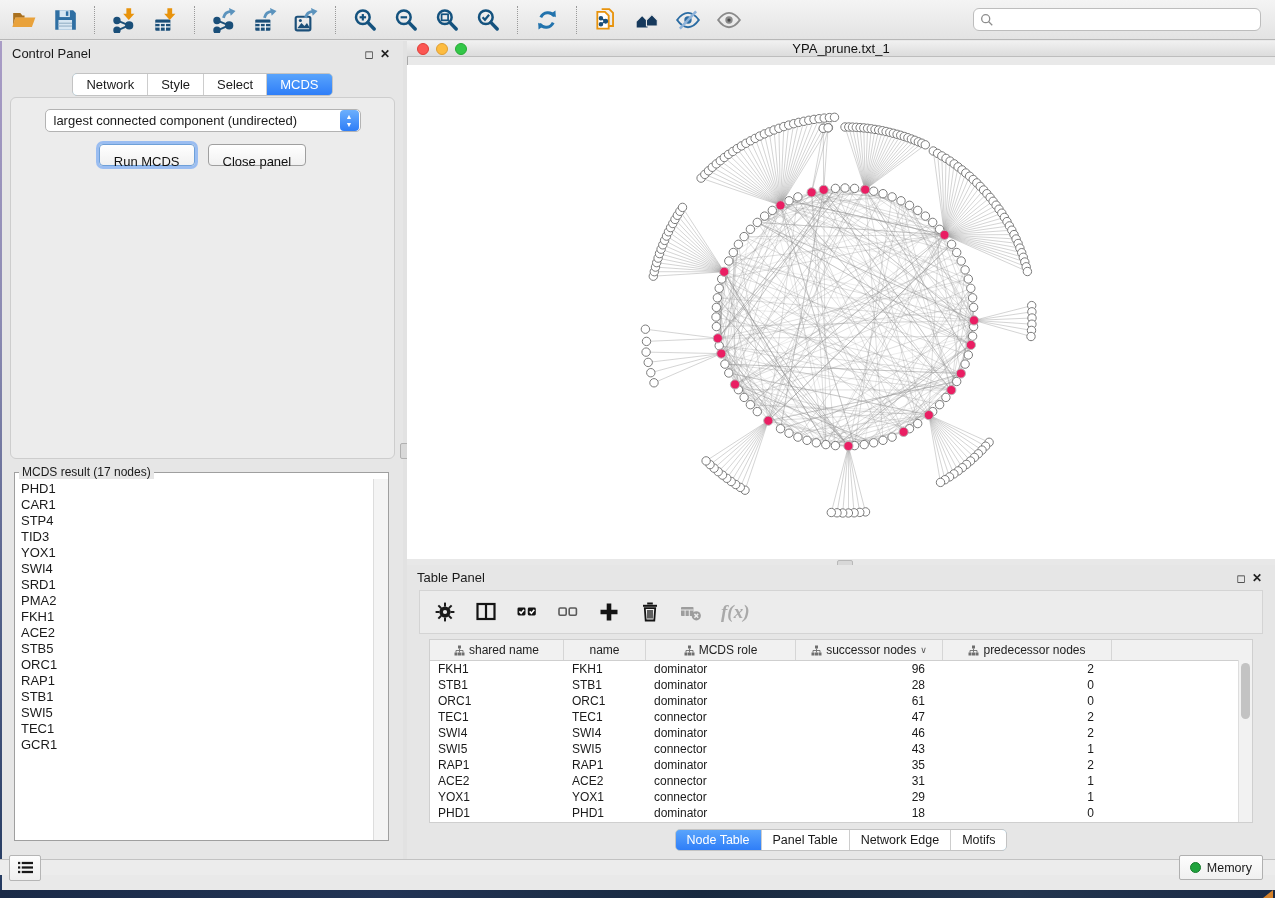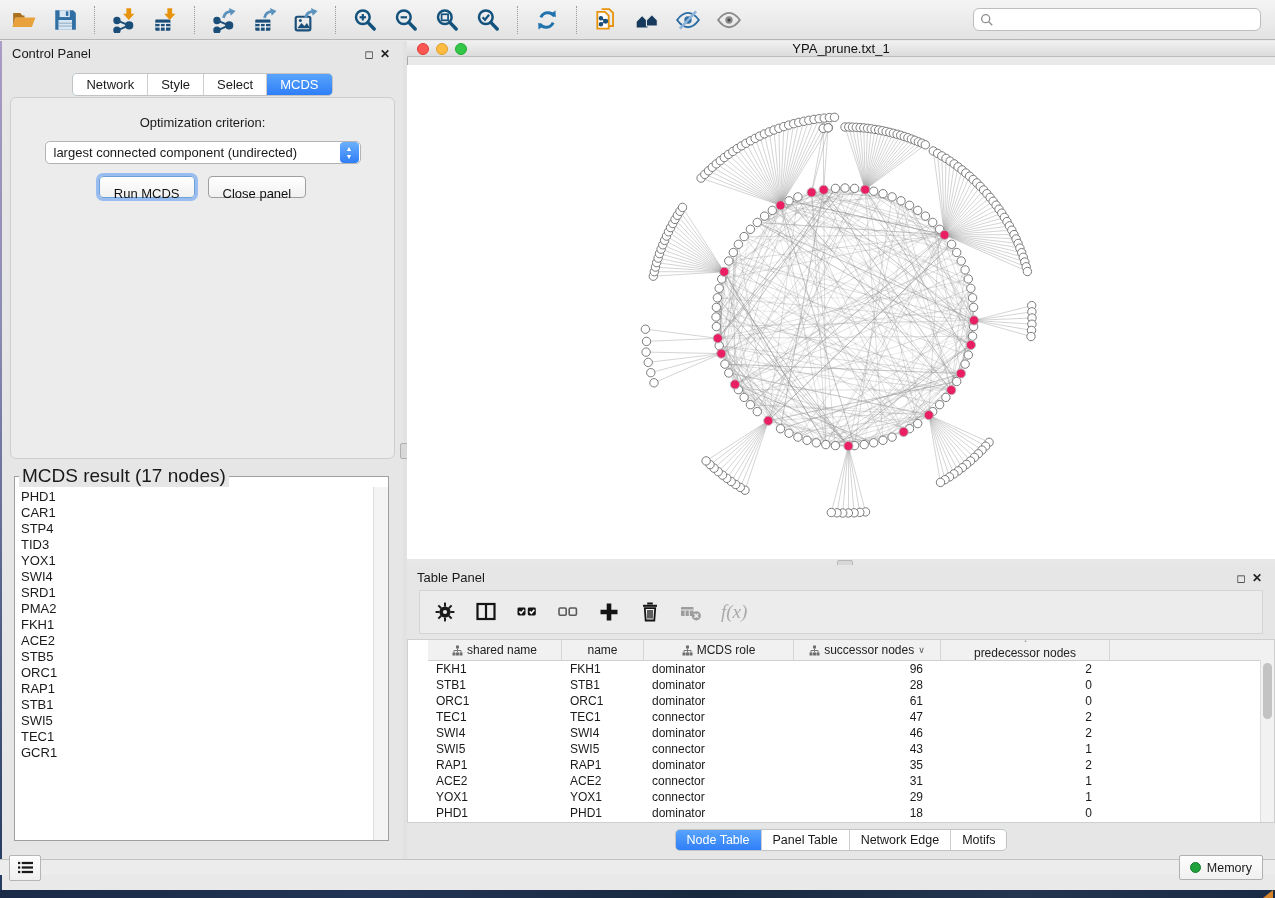--- a/index.html
+++ b/index.html
@@ -43,21 +43,21 @@
   .combo .combo-text{flex:1;font-size:13px;padding-left:8px;white-space:nowrap;}
   .combo .combo-step{width:19px;height:21px;background:linear-gradient(#6cb0fd,#2e7df7);border-radius:4px;
     margin-right:1px;color:#fff;font-size:7px;line-height:8px;display:flex;flex-direction:column;
     align-items:center;justify-content:center;}
   .btn-row{display:flex;justify-content:center;gap:13px;margin-top:12px;}
   .mac-btn{font:13px "Liberation Sans",sans-serif;background:linear-gradient(#ffffff,#f1f1f1);
     border:1px solid #9f9f9f;border-radius:4px;padding:9px 14px;height:22px;color:#111;}
   .mac-btn.focused{box-shadow:0 0 0 3px rgba(110,165,245,.65);border-color:#6ea0d8;}
   .mcds-fieldset{position:absolute;left:12px;right:14px;top:424px;bottom:18px;margin:0;
     border:1px solid #9f9f9f;background:#fff;padding:0;}
-  .mcds-fieldset legend{font-size:19px;background:#e6e6e6;padding:0 3px;margin-left:4px;}
+  .mcds-fieldset legend{font-size:12px;background:#e6e6e6;padding:0 3px;margin-left:4px;}
   .mcds-list{position:absolute;left:0;right:14px;top:2px;bottom:0;overflow:hidden;
     font-size:13px;line-height:16px;padding-left:6px;}
   .mcds-scroll{position:absolute;right:0;top:0;bottom:0;width:14px;background:#f4f4f4;border-left:1px solid #ddd;}
   
   .v-divider{position:absolute;left:403px;top:41px;width:4px;height:818px;background:#e2e2e2;border-right:1px solid #a8a8a8;}
   .v-handle{position:absolute;left:-3px;top:402px;width:8px;height:14px;background:#d8d8d8;border:1px solid #b0b0b0;border-radius:2px;}
   .h-divider{position:absolute;left:407px;top:559px;right:0;height:6px;background:#e8e8e8;}
   .h-handle{position:absolute;left:430px;top:1px;width:14px;height:5px;background:#d8d8d8;border:1px solid #b8b8b8;border-radius:2px;}
   
   .net-titlebar{position:absolute;left:407px;top:41px;right:0;height:16px;
@@ -67,24 +67,24 @@
   .tl.red{background:#fc5753;border:1px solid #df3e38;box-sizing:border-box;margin-left:10px;}
   .tl.yellow{background:#fdbc40;border:1px solid #de9f34;box-sizing:border-box;}
   .tl.green{background:#33c748;border:1px solid #27aa35;box-sizing:border-box;}
   .net-title{position:absolute;left:0;right:0;text-align:center;font-size:13px;color:#111;}
   .net-canvas{position:absolute;left:407px;top:65px;width:868px;height:494px;background:#fff;}
   .net-canvas svg{display:block;}
   
   .table-panel{position:absolute;left:407px;top:565px;right:0;height:294px;background:#e6e6e6;box-sizing:border-box;}
   .tp-toolbar{margin:3px 12px 0;height:44px;background:#ececec;border:1px solid #d4d4d4;
     display:flex;align-items:center;gap:19px;padding:0 14px;box-sizing:border-box;}
-  .tp-btn{display:flex;align-items:center;justify-content:center;}
+  .tp-btn{display:flex;align-items:center;justify-content:center;font-weight:bold;}
   .tp-btn svg{width:22px;height:22px;}
   .fx{font-family:"Liberation Serif",serif;font-style:italic;font-size:19px;color:#a9a9a9;}
-  .tbl-wrap{position:relative;margin:5px 0 0;height:182px;background:#fff;border:1px solid #cfcfcf;overflow:hidden;padding-left:20px;}
+  .tbl-wrap{position:relative;margin:5px 22px 0;height:182px;background:#fff;border:1px solid #cfcfcf;overflow:hidden;}
   .tbl-head{display:flex;height:20px;background:#f1f1f1;border-bottom:1px solid #cfcfcf;font-size:12px;color:#222;}
   .th{display:flex;align-items:center;justify-content:center;gap:4px;border-right:1px solid #d6d6d6;box-sizing:border-box;height:20px;}
   .th svg{width:11px;height:11px;}
   .sort-arrow{font-size:9px;color:#555;}
   .tr{display:flex;height:16px;font-size:12px;align-items:center;}
   .td{box-sizing:border-box;padding:0 8px;white-space:nowrap;overflow:hidden;}
   .td.num{text-align:right;padding-right:18px;}
   .tbl-scroll{position:absolute;right:0;top:20px;bottom:0;width:13px;background:#f2f2f2;border-left:1px solid #ddd;}
   .tbl-thumb{position:absolute;left:2px;right:2px;top:3px;height:56px;background:#c3c3c3;border-radius:5px;}
   .tp-tabs{display:flex;justify-content:center;margin-top:6px;}
@@ -282,21 +282,20 @@
   </div>
   <div class="cp-tabs">
     <span class="seg" id="cp-seg">
         <button class="">Network</button>
         <button class="">Style</button>
         <button class="">Select</button>
         <button class="active">MCDS</button>
       </span>
   </div>
   <div class="cp-inner">
-    <div class="opt-label">Optimization criterion:</div>
     <div class="combo">
       <span class="combo-text">largest connected component (undirected)</span>
       <span class="combo-step">
           <span>▲</span>
           <span>▼</span>
         </span>
     </div>
     <div class="btn-row">
       <button class="mac-btn focused">Run MCDS</button>
       <button class="mac-btn">Close panel</button>
@@ -1180,21 +1179,21 @@
               <rect x="4" y="0.5" width="3" height="3"></rect>
               <rect x="0.5" y="7.5" width="3" height="3"></rect>
               <rect x="4" y="7.5" width="3" height="3"></rect>
               <rect x="7.5" y="7.5" width="3" height="3"></rect>
             </g>
             <path d="M5.5 3.5v2M2 7.5V5.5h7v2M5.5 5.5v2" stroke="#6e6e6e" stroke-width="0.9" fill="none"></path>
           </svg>
           <span>successor nodes</span>
           <span class="sort-arrow">∨</span>
         </div>
-        <div class="th" style="width: 169px; flex-direction: column;">
+        <div class="th" style="width: 169px;">
           <svg viewBox="0 0 11 11">
             <g fill="#6e6e6e">
               <rect x="4" y="0.5" width="3" height="3"></rect>
               <rect x="0.5" y="7.5" width="3" height="3"></rect>
               <rect x="4" y="7.5" width="3" height="3"></rect>
               <rect x="7.5" y="7.5" width="3" height="3"></rect>
             </g>
             <path d="M5.5 3.5v2M2 7.5V5.5h7v2M5.5 5.5v2" stroke="#6e6e6e" stroke-width="0.9" fill="none"></path>
           </svg>
           <span>predecessor nodes</span>

